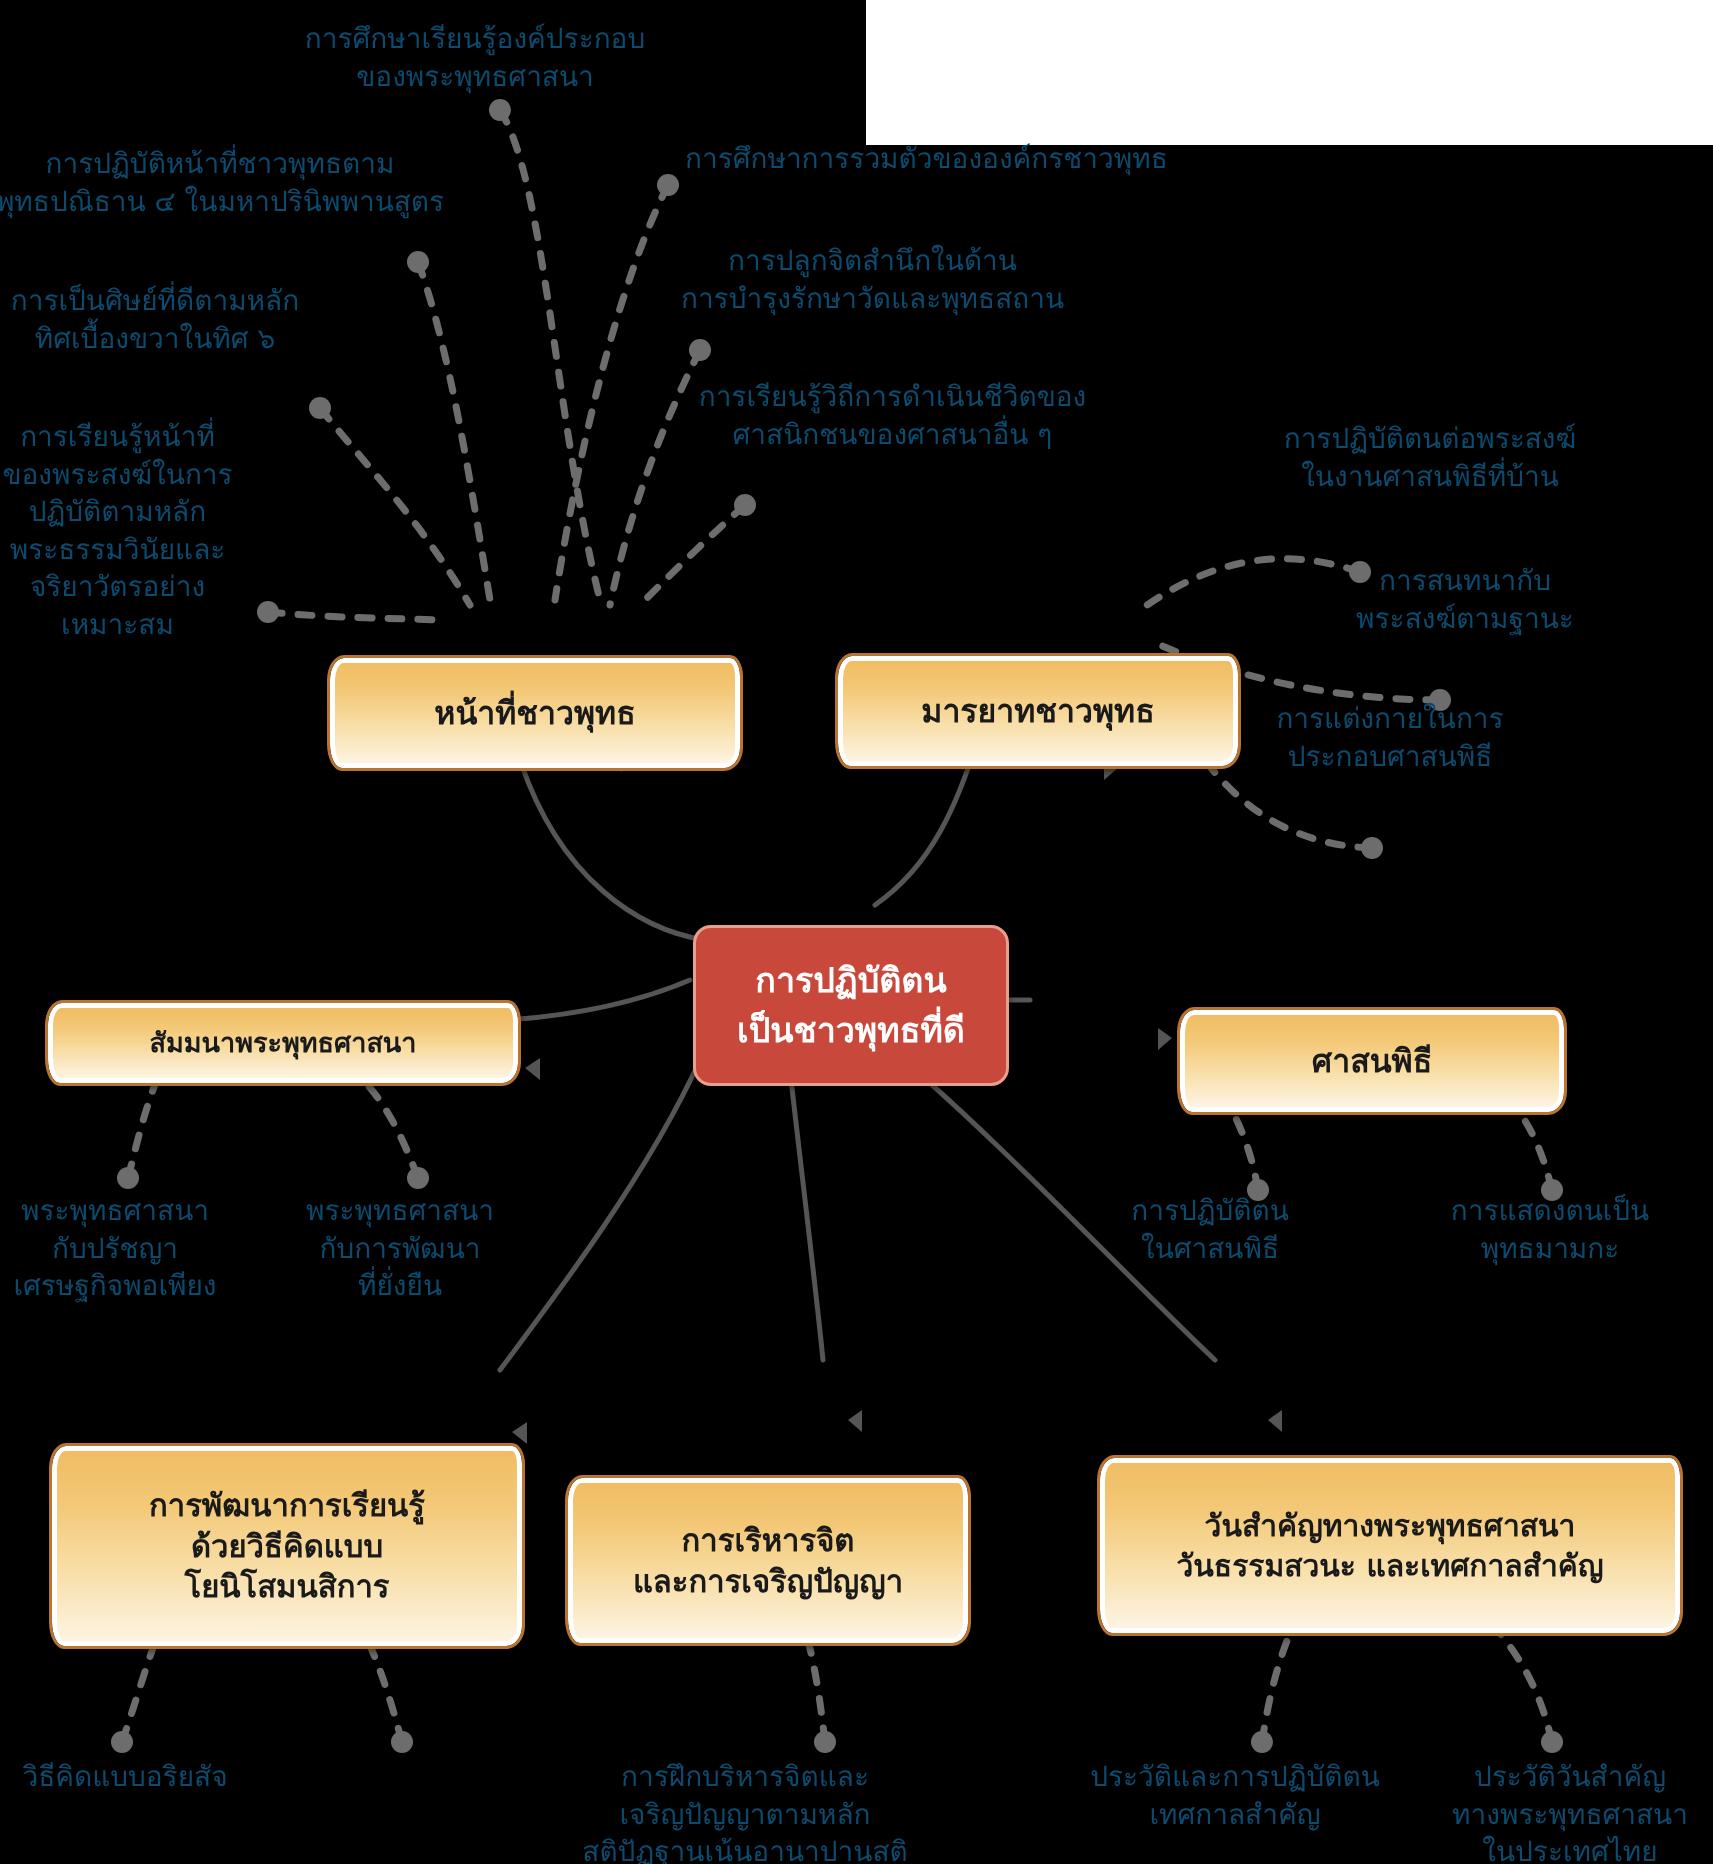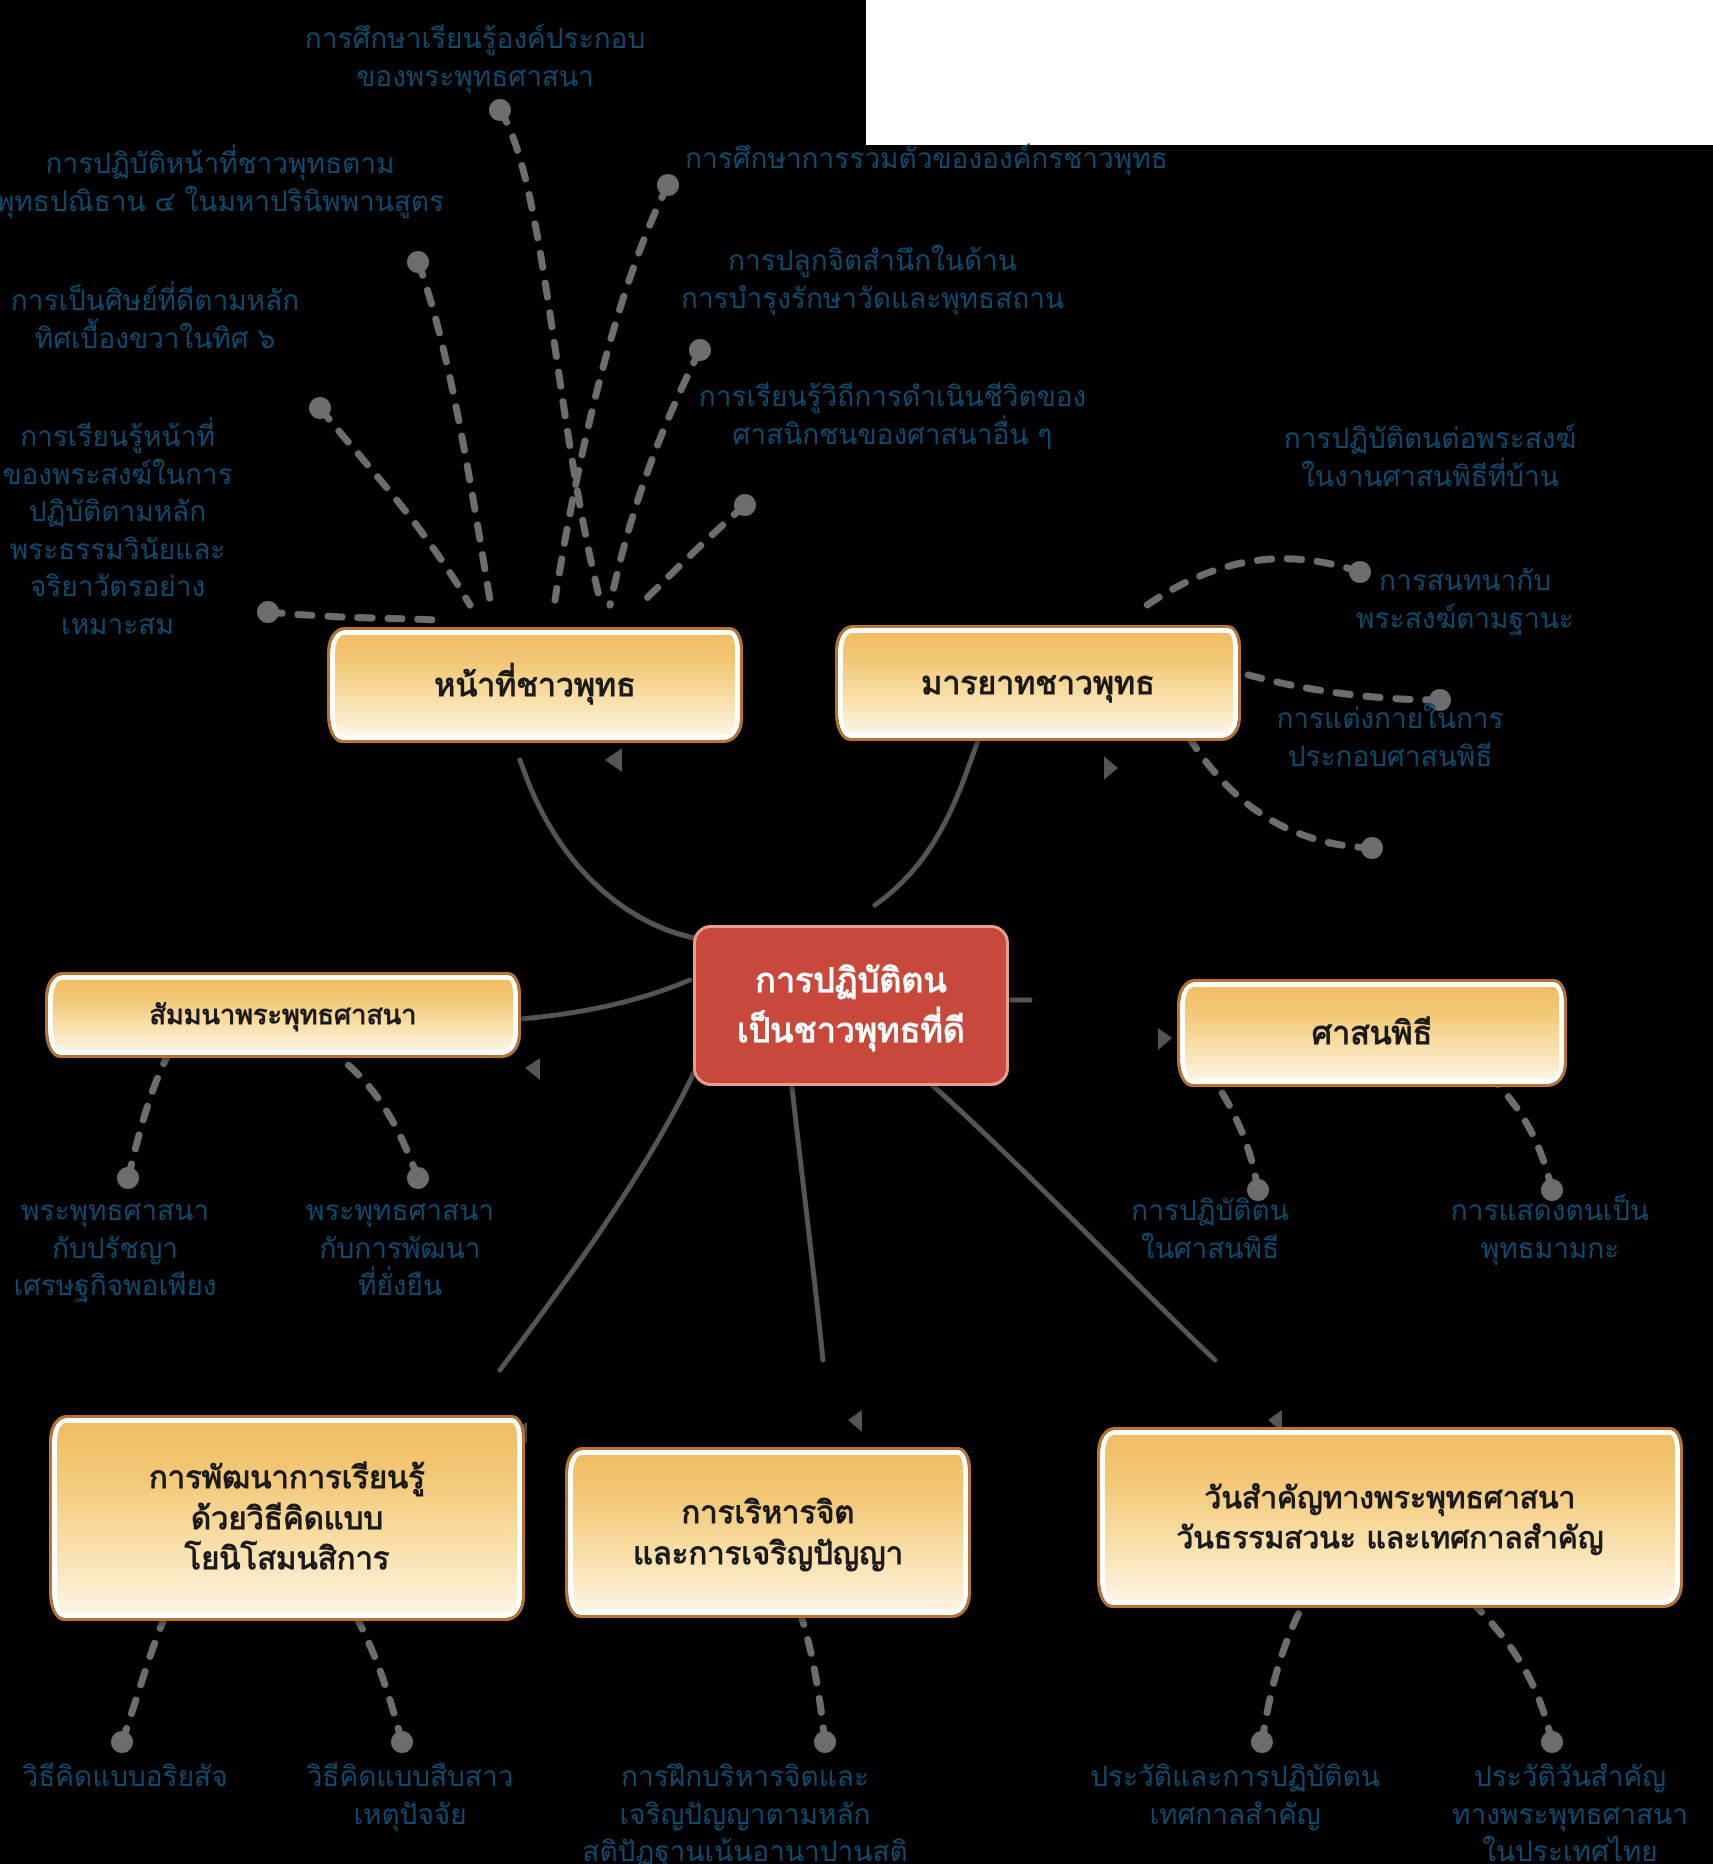--- a/index.html
+++ b/index.html
@@ -28,20 +28,21 @@
     display:flex;align-items:center;justify-content:center;
     text-align:center;line-height:1.32;font-weight:bold;color:#1a1a1a;
     background:linear-gradient(180deg,#f0bd63 0%,#f3c877 28%,#f8dea6 62%,#fdf4e3 100%);
     border:5px solid #ffffff;
     outline:3px solid #b9742f;
     outline-offset:0px;
     border-radius:14px 10px 16px 12px / 22px 18px 20px 24px;
     box-shadow:4px 5px 7px rgba(0,0,0,.55);
     padding:10px 26px;
     box-sizing:border-box;
+    margin-top:28px;
   }
   .banner::before{
     content:"";position:absolute;left:-5px;right:-5px;top:-5px;bottom:-5px;
     border-radius:inherit;pointer-events:none;
   }
 
   
   .leaf{
     position:absolute;color:#0c4a6e;line-height:1.34;
     font-weight:normal;
@@ -239,24 +240,20 @@
 
   <div class="leaf c" style="left:1400px;top:1192px;width:300px;font-size:28px;">
     <div>การแสดงตนเป็น</div>
     <div>พุทธมามกะ</div>
   </div>
 
   <div class="leaf c" style="left:-20px;top:1758px;width:290px;font-size:28px;">
     <div>วิธีคิดแบบอริยสัจ</div>
   </div>
 
-  <div class="leaf c" style="left:280px;top:1758px;width:260px;font-size:28px;">
-    <div>วิธีคิดแบบสืบสาว</div>
-    <div>เหตุปัจจัย</div>
-  </div>
 
   <div class="leaf c" style="left:555px;top:1758px;width:380px;font-size:28px;">
     <div>การฝึกบริหารจิตและ</div>
     <div>เจริญปัญญาตามหลัก</div>
     <div>สติปัฏฐานเน้นอานาปานสติ</div>
   </div>
 
   <div class="leaf c" style="left:1045px;top:1758px;width:380px;font-size:28px;">
     <div>ประวัติและการปฏิบัติตน</div>
     <div>เทศกาลสำคัญ</div>

